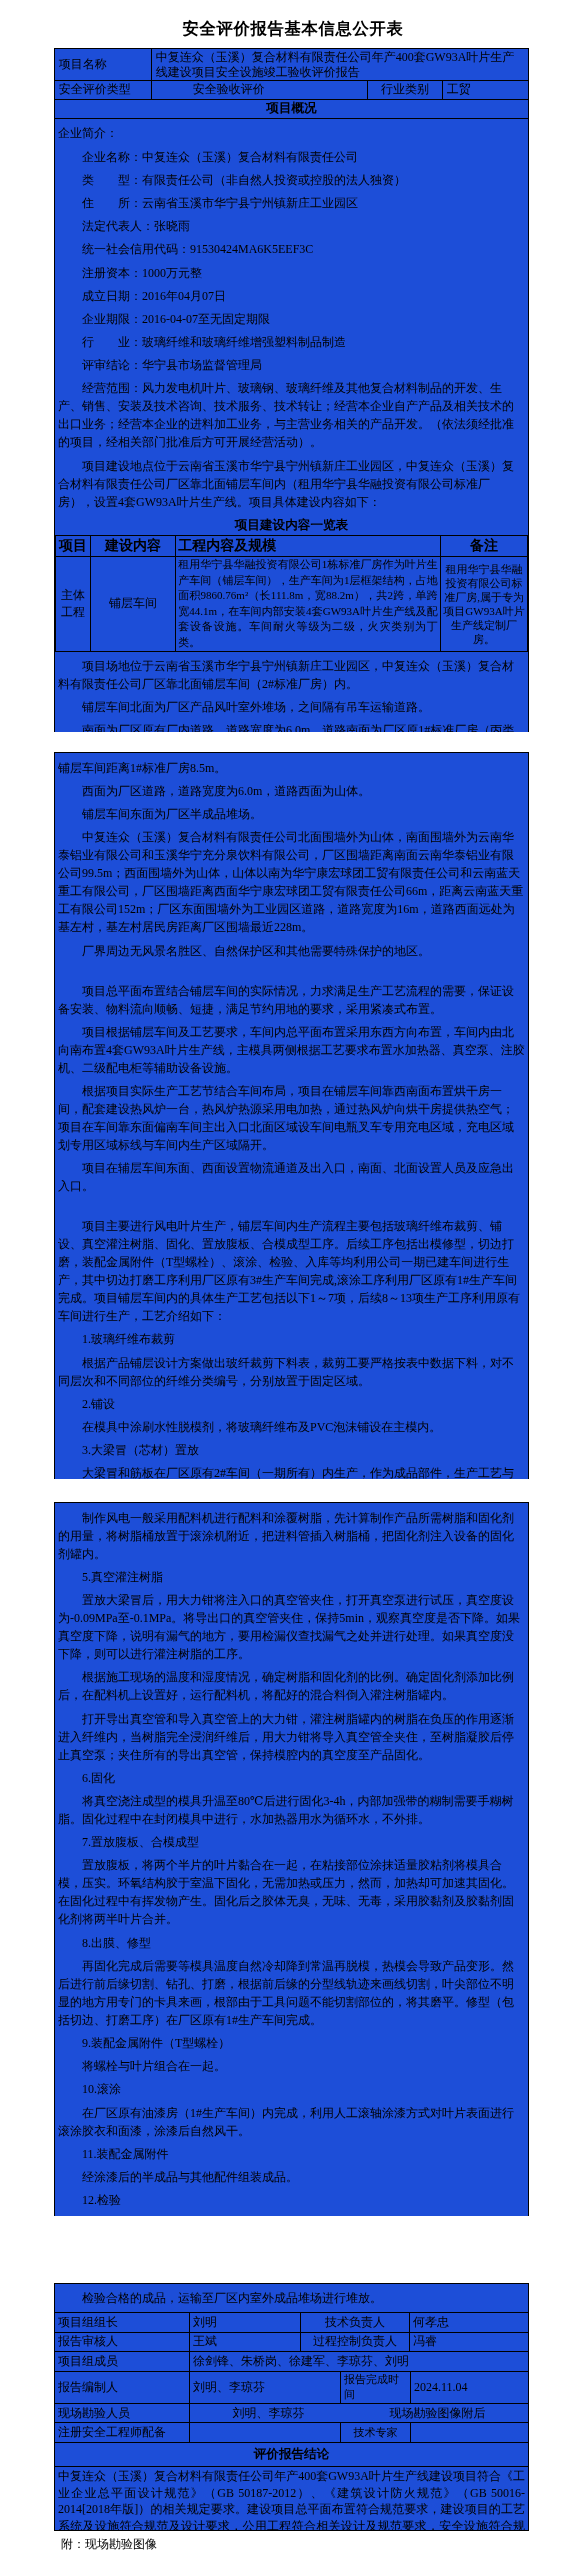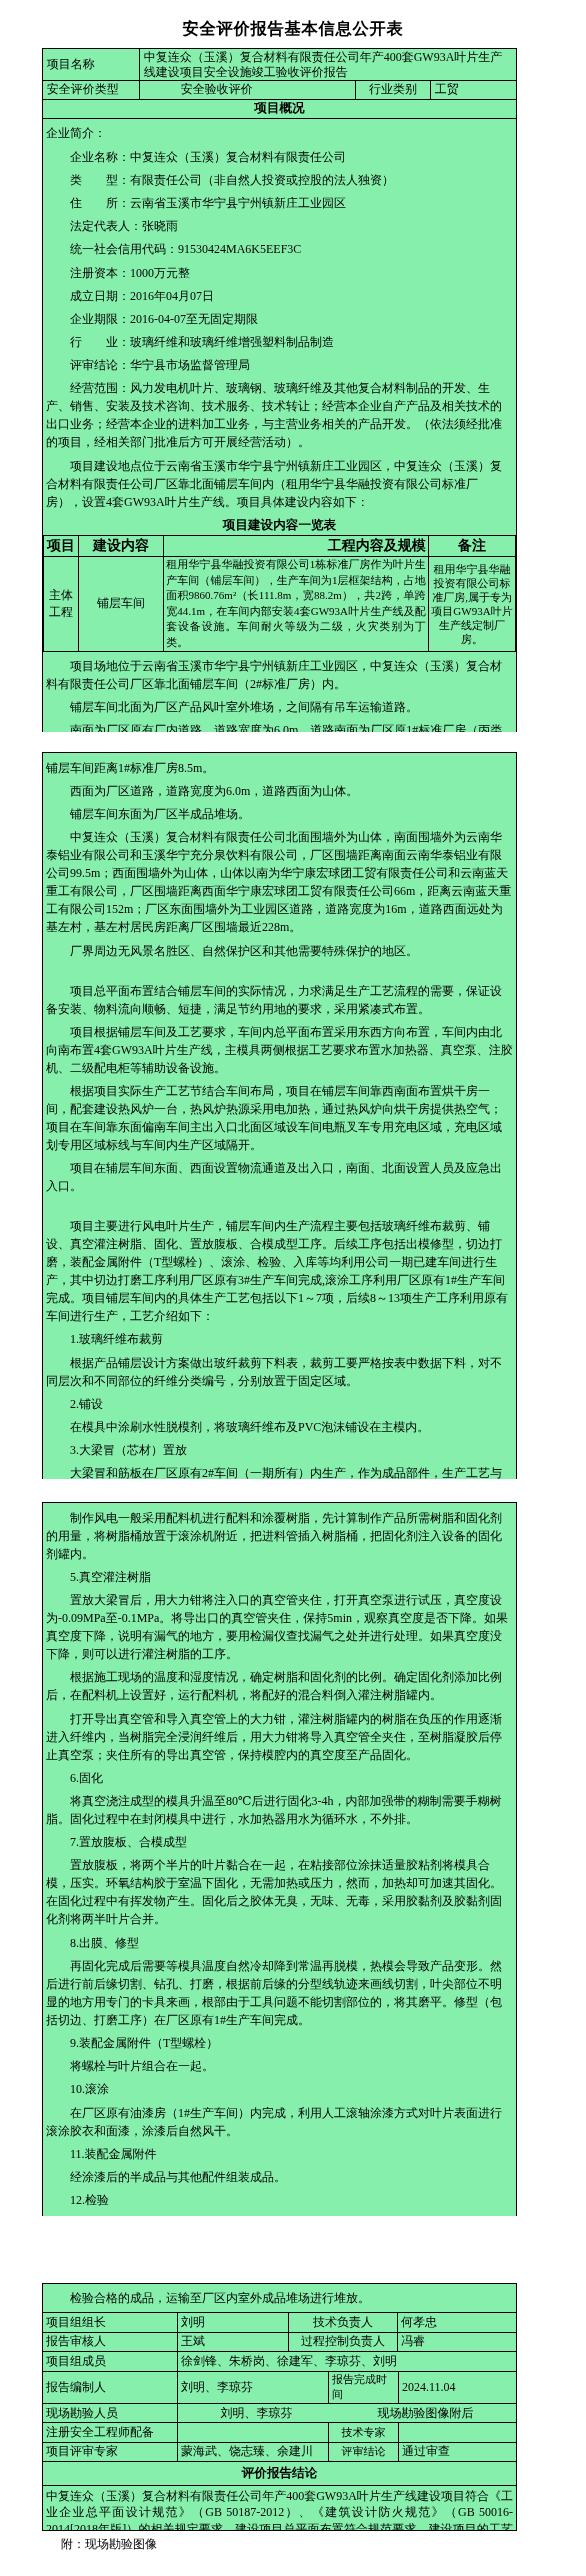--- a/index.html
+++ b/index.html
@@ -12,22 +12,22 @@
   * { box-sizing:border-box; }
 
   .doc-title {
     position:absolute; top:18px; left:0; width:586px;
     text-align:center; font-size:16.3px; font-weight:bold;
     letter-spacing:0.7px;
     font-family:Liberation Mono, monospace;
   }
 
   .page {
-    position:absolute; left:42px; width:475px;
-    border:1.5px solid #000; background:#86efac; overflow:hidden;
+    position:absolute; left:54px; width:475px;
+    border:1.5px solid #000; background:#1d4ed8; overflow:hidden;
   }
   #page1 { top:48px;  height:684px; border-bottom:none; }
   #page2 { top:752px; height:727px; border-bottom:none; }
   #page3 { top:1502px; height:714px; border-bottom:none; }
   #page4 { top:2239px; height:248px;margin-top:44px; }
 
   
   .hrow { display:flex; border-bottom:1.5px solid #000; align-items:stretch; }
   .hcell { border-right:1.5px solid #000; padding:0 3.7px; display:flex; align-items:center; }
   .hcell:last-child { border-right:none; }
@@ -109,21 +109,21 @@
     <p class="line indent">评审结论：华宁县市场监督管理局</p>
     <p class="line indent">经营范围：风力发电机叶片、玻璃钢、玻璃纤维及其他复合材料制品的开发、生产、销售、安装及技术咨询、技术服务、技术转让；经营本企业自产产品及相关技术的出口业务；经营本企业的进料加工业务，与主营业务相关的产品开发。（依法须经批准的项目，经相关部门批准后方可开展经营活动）。</p>
     <p class="line indent">项目建设地点位于云南省玉溪市华宁县宁州镇新庄工业园区，中复连众（玉溪）复合材料有限责任公司厂区靠北面铺层车间内（租用华宁县华融投资有限公司标准厂房），设置4套GW93A叶片生产线。项目具体建设内容如下：</p>
 
     <div class="tbl-title">项目建设内容一览表</div>
     <table class="build">
       <tbody>
           <tr>
         <th class="c-item">项目</th>
         <th class="c-cont">建设内容</th>
-        <th class="c-scope" style="text-align:right;">工程内容及规模</th>
+        <th class="c-scope" style="text-align:left;">工程内容及规模</th>
         <th class="c-note">备注</th>
       </tr>
       <tr>
         <td class="c-item">主体工程</td>
         <td class="c-cont">铺层车间</td>
         <td class="c-scope">租用华宁县华融投资有限公司1栋标准厂房作为叶片生产车间（铺层车间），生产车间为1层框架结构，占地面积9860.76m²（长111.8m，宽88.2m），共2跨，单跨宽44.1m，在车间内部安装4套GW93A叶片生产线及配套设备设施。车间耐火等级为二级，火灾类别为丁类。</td>
         <td class="c-note">租用华宁县华融投资有限公司标准厂房,属于专为项目GW93A叶片生产线定制厂房。</td>
       </tr>
     </tbody>
       </table>
@@ -212,26 +212,20 @@
       <span>刘明、李琼芬</span>
       <span>现场勘验图像附后</span>
     </div>
   </div>
   <div class="prow">
     <div class="pcell pw-l">注册安全工程师配备</div>
     <div class="pcell pw-v2"></div>
     <div class="pcell pw-l3">技术专家</div>
     <div class="pcell pfill nb"></div>
   </div>
-  <div class="prow">
-    <div class="pcell pw-l">项目评审专家</div>
-    <div class="pcell pw-v2">蒙海武、饶志臻、余建川</div>
-    <div class="pcell pw-l3">评审结论</div>
-    <div class="pcell pfill nb">通过审查</div>
-  </div>
 
   <div class="chead">评价报告结论</div>
   <div class="concl">中复连众（玉溪）复合材料有限责任公司年产400套GW93A叶片生产线建设项目符合《工业企业总平面设计规范》（GB 50187-2012）、《建筑设计防火规范》（GB 50016-2014[2018年版]）的相关规定要求。建设项目总平面布置符合规范要求，建设项目的工艺系统及设施符合规范及设计要求，公用工程符合相关设计及规范要求，安全设施符合规范及设计要求。安全设施设计中提出的安全对策措施基本得到落实，安全管理机构、安全管理制度健全，安全生产责任制落实到位，安全生产保障系统运作有效，符合国家安全方面有关法律法规及技术标准要求，具备安全验收的条件。</div>
 </div>
 
 <div class="footer-note">
   <span class="ind">附：现场勘验图像</span>
 </div>
 
 

